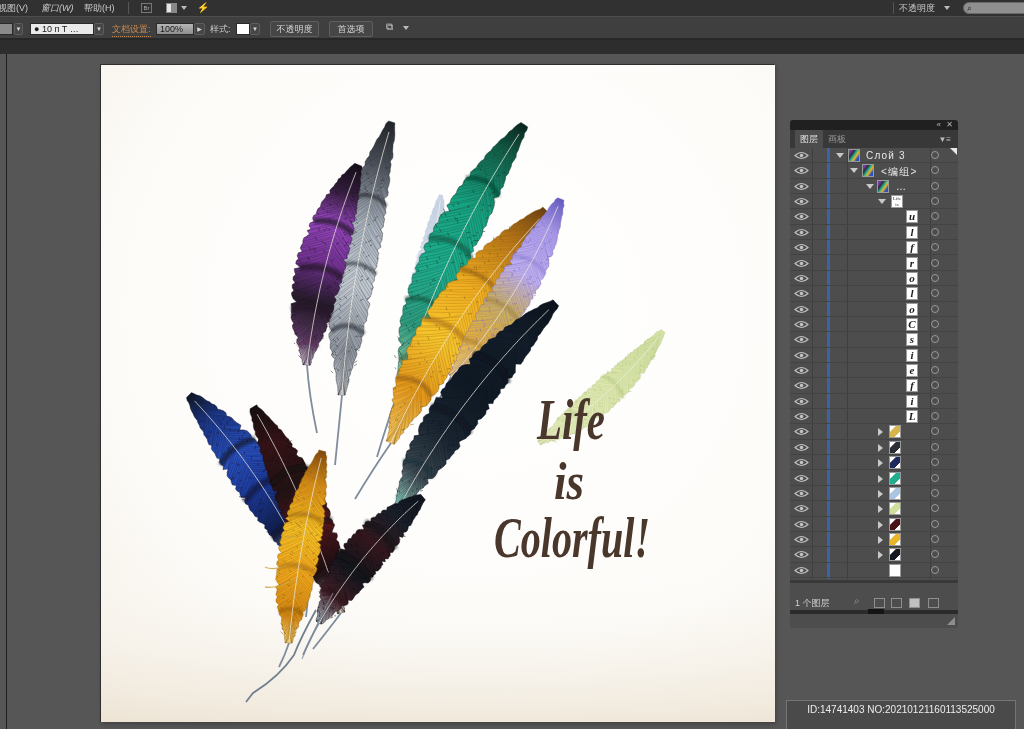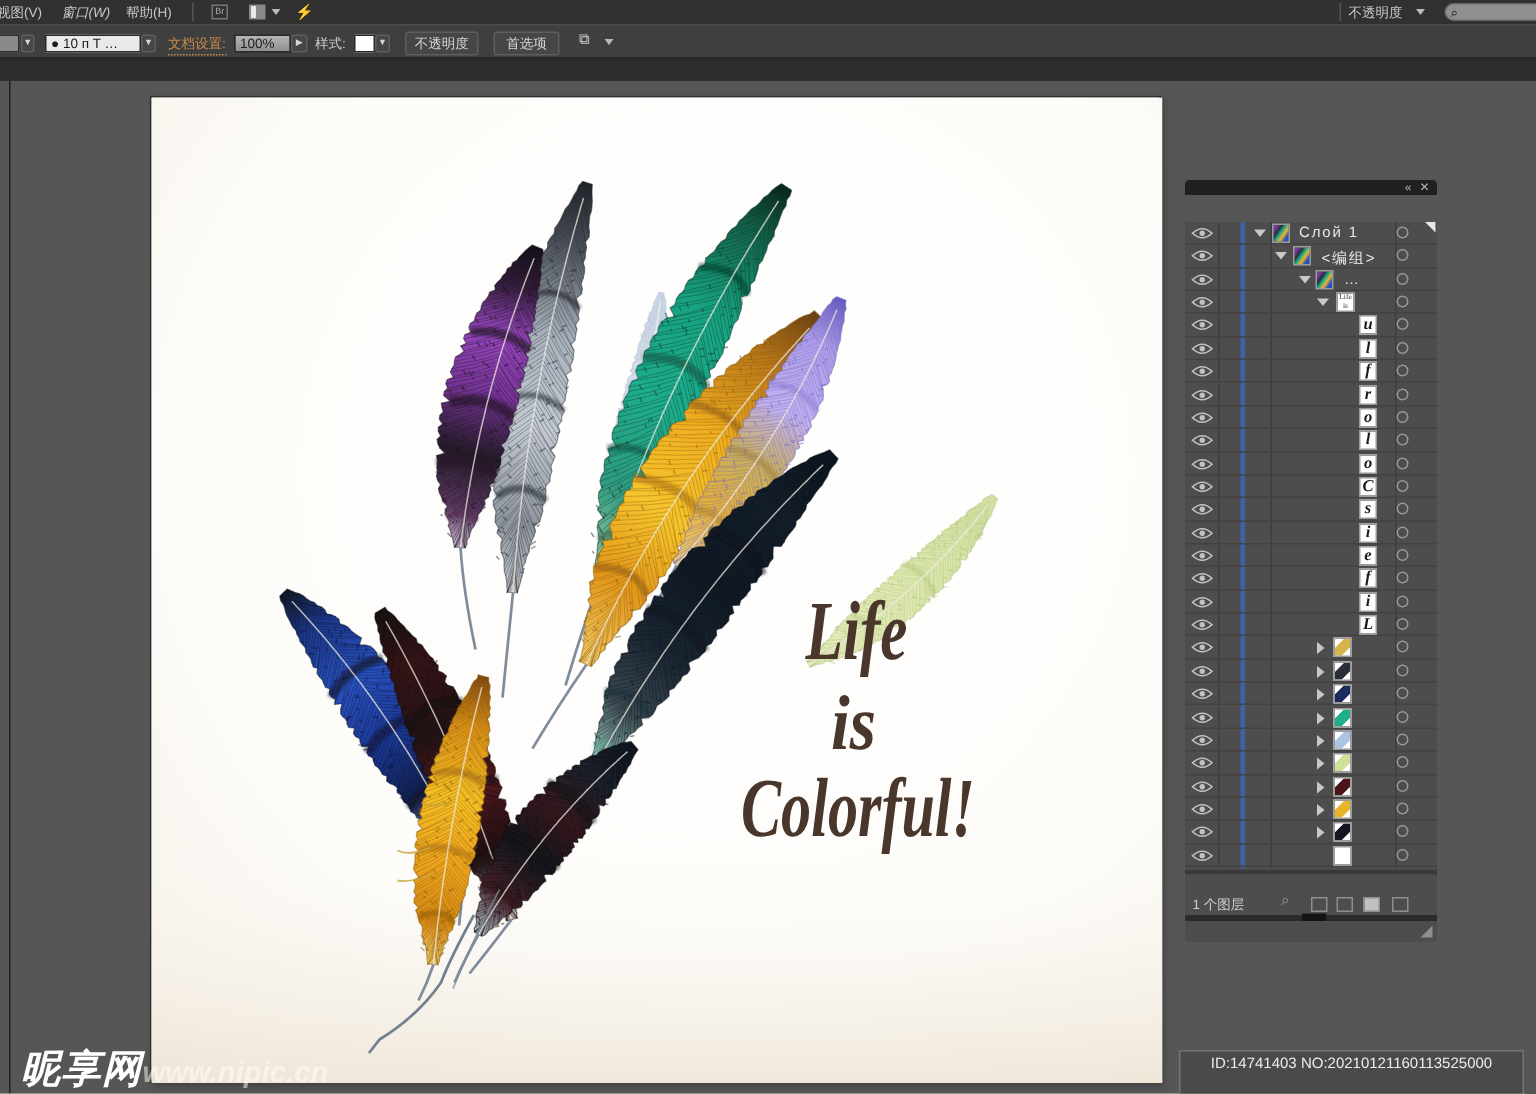--- a/index.html
+++ b/index.html
@@ -1696,43 +1696,47 @@
         </g>
         <path d="M215,545 Q200,572 193,590 Q178,612 152,628 L145,637" stroke="#71808f" stroke-width="1.8" fill="none"></path>
         <path d="M232,528 Q214,562 201,594" stroke="#7d8b99" stroke-width="1.2" fill="none" opacity="0.75"></path>
         <path d="M186,500 q-14,6 -22,2 M190,516 q-16,8 -26,6 M200,470 q-12,4 -20,0" stroke="#caa23a" stroke-width="1.3" fill="none" opacity="0.8"></path>
         <g fill="#4a372c" font-family="Liberation Serif, serif" font-style="italic" font-weight="bold" text-anchor="middle">
           <text x="470" y="374" font-size="56" textLength="68" lengthAdjust="spacingAndGlyphs">Life</text>
           <text x="468" y="434" font-size="52" textLength="30" lengthAdjust="spacingAndGlyphs">is</text>
           <text x="471" y="492" font-size="56" textLength="156" lengthAdjust="spacingAndGlyphs">Colorful!</text>
         </g>
       </svg></div>
-  <div class="watermark">昵享网<span class="u">www.nipic.cn</span></div>
   <div class="idbox">ID:14741403 NO:20210121160113525000</div>
   <div class="panel">
     <div class="ptitle">
       <span style="position:absolute;right:17px;top:0px;color:#b5b5b5;font-size:8px;">«</span>
       <span style="position:absolute;right:5px;top:0px;color:#b5b5b5;font-size:8px;">✕</span>
     </div>
+    <div class="ptabs">
+      <span class="ptab on" style="left:5px;">图层</span>
+      <span class="ptab off" style="left:33px;">画板</span>
+      <span style="position:absolute;right:7px;top:5px;color:#bbb;font-size:8px;">▼≡</span>
+    </div>
     <div class="prows">
       <span class="blueline"></span>
       <span class="colsep" style="left:57px;"></span>
       <span class="colsep" style="left:140px;"></span>
       <div class="row" style="top:0.0px;height:15.36px;">
           <span class="eyec">
             <svg class="eyesvg" width="15" height="9" viewBox="0 0 15 9">
               <path d="M1 4.5 Q7.5 -1.5 14 4.5 Q7.5 10.5 1 4.5Z" fill="none" stroke="#c2c2c2" stroke-width="1.1"></path>
               <circle cx="7.5" cy="4.5" r="1.8" fill="#c2c2c2"></circle>
             </svg>
           </span>
           <span class="arr arrv" style="left:46px;"></span>
           <span class="thw" style="left:58px;">
             <span class="th" style="background:linear-gradient(125deg,#7a3aa0 15%,#2a2e3a 32%,#1fae8e 48%,#f2b222 64%,#2a50c0 82%);"></span>
           </span>
-          <span class="lbl" style="left:76px;">Слой 1</span>
+          <span class="lbl" style="left:76px;">Слой 3</span>
           <span class="tgt"></span>
           <span class="corner"></span>
         </div>
         <div class="row" style="top:15.4px;height:15.36px;">
           <span class="eyec">
             <svg class="eyesvg" width="15" height="9" viewBox="0 0 15 9">
               <path d="M1 4.5 Q7.5 -1.5 14 4.5 Q7.5 10.5 1 4.5Z" fill="none" stroke="#c2c2c2" stroke-width="1.1"></path>
               <circle cx="7.5" cy="4.5" r="1.8" fill="#c2c2c2"></circle>
             </svg>
           </span>

